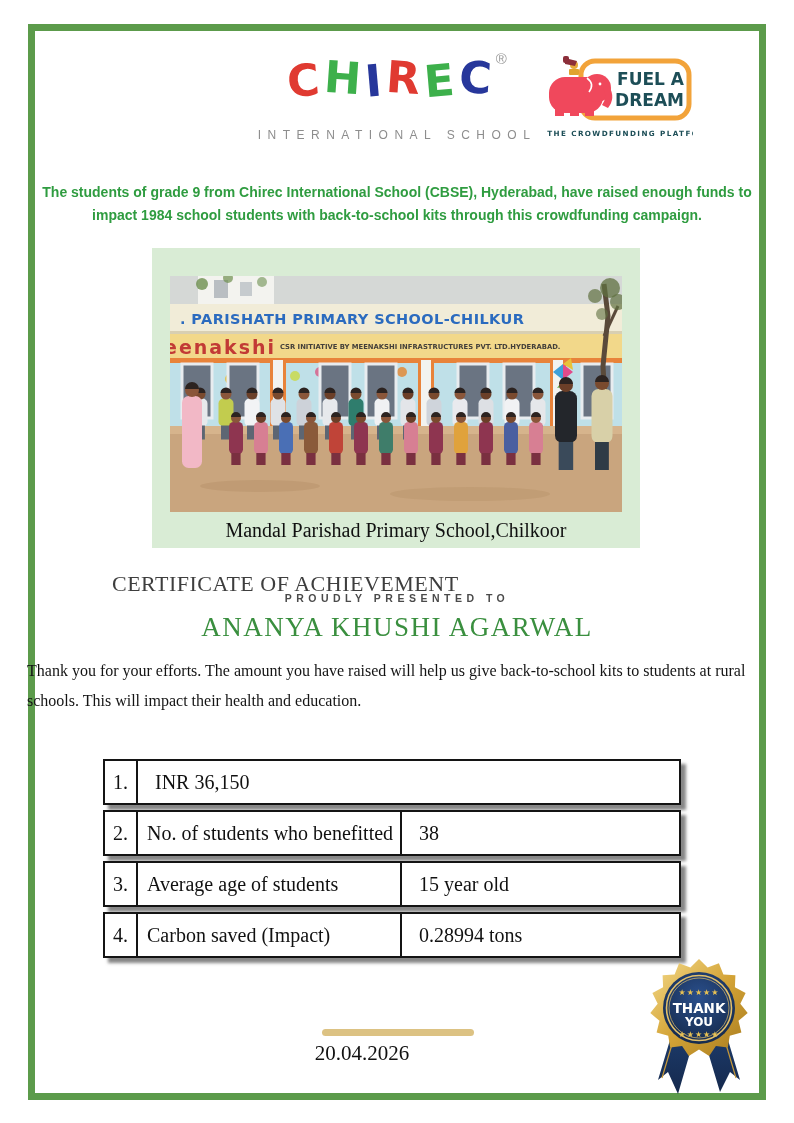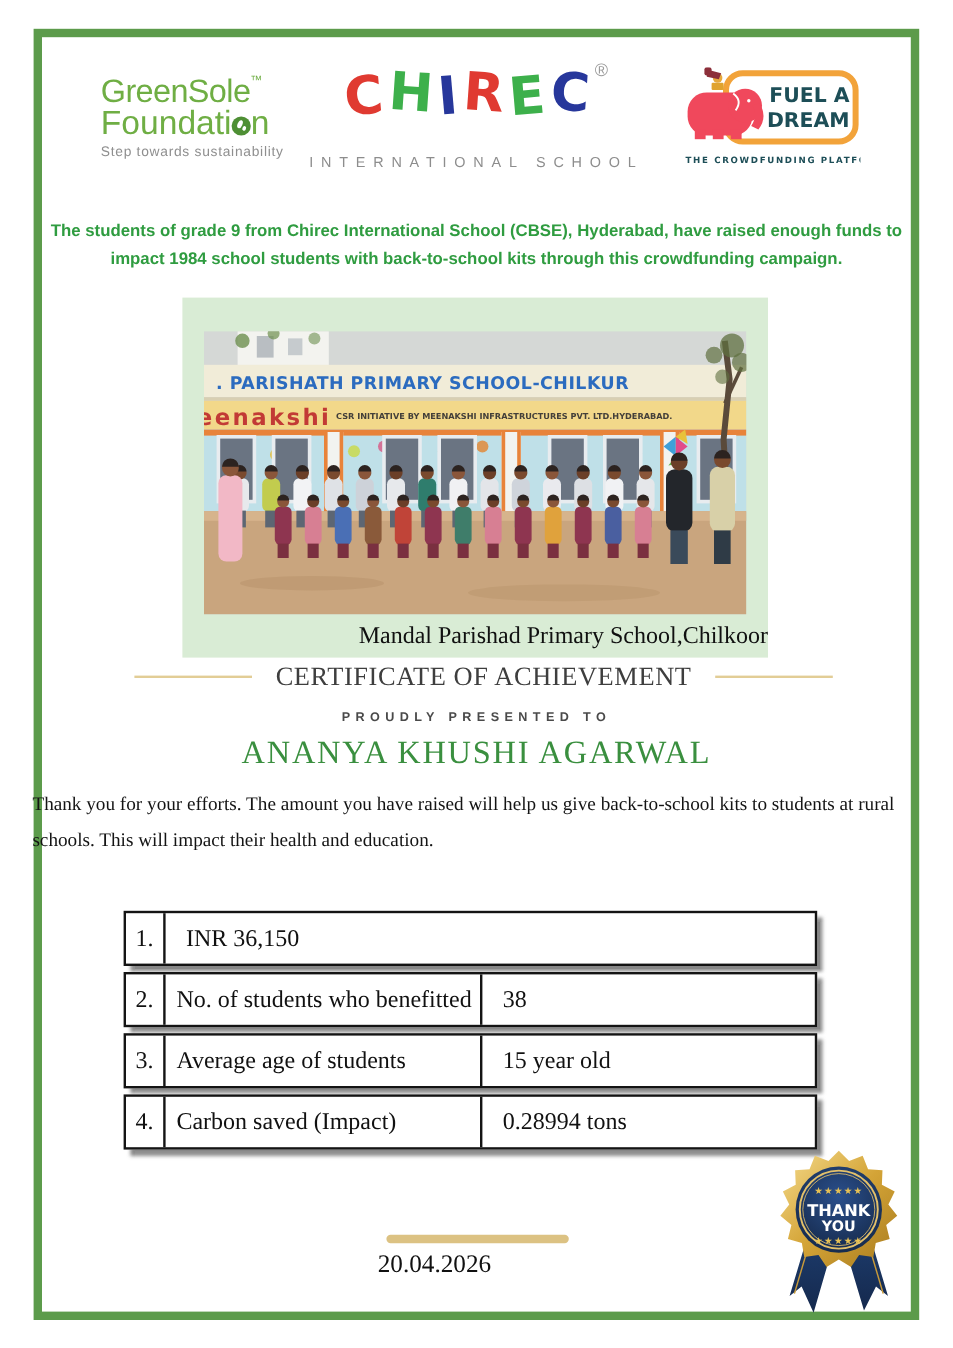--- a/index.html
+++ b/index.html
@@ -22,35 +22,35 @@
   .gs-tag{font-size:11.5px;color:#8f8f8f;margin-top:3px;letter-spacing:0.6px;}
 
   .ch{position:absolute;left:0;top:58px;width:794px;text-align:center;z-index:2;}
   .ch-letter{font-family:"DejaVu Sans",sans-serif;font-weight:800;font-size:44px;
              display:inline-block;line-height:1;}
   .ch-letter:nth-child(odd){transform:rotate(-5deg) translateY(1px);}
   .ch-letter:nth-child(even){transform:rotate(4deg) translateY(-2px);}
   .ch-reg{font-size:15px;color:#9a9a9a;vertical-align:top;position:relative;top:-8px;font-weight:400;}
   .ch-sub{font-size:12px;color:#8d8d8d;letter-spacing:6.5px;margin-top:26px;font-weight:500;}
 
-  .fd{position:absolute;left:567px;top:56px;width:150px;z-index:2;}
+  .fd{position:absolute;left:543px;top:56px;width:150px;z-index:2;}
 
   
   .intro{position:absolute;top:181px;left:37px;width:720px;text-align:center;font-weight:bold;
          font-size:14px;line-height:23px;color:#2f9c40;z-index:2;}
 
   
   .pframe{position:absolute;left:152px;top:248px;width:488px;height:300px;background:#d9ecd5;z-index:2;}
   .photo{position:absolute;left:18px;top:28px;width:452px;height:236px;}
-  .caption{position:absolute;left:0;bottom:6px;width:100%;text-align:right;
+  .caption{position:absolute;left:0;bottom:6px;width:100%;text-align:center;
            font-family:"Liberation Serif",serif;font-size:20px;color:#101010;}
 
   
-  .titlerow{position:absolute;top:551px;left:112px;width:582px;display:flex;align-items:center;gap:20px;
-            font-family:"Liberation Serif",serif;font-size:22px;color:#3e3e3e;letter-spacing:0.5px;z-index:2;}
+  .titlerow{position:absolute;top:551px;left:112px;width:582px;display:flex;gap:20px;
+            font-family:"Liberation Serif",serif;font-size:22px;color:#3e3e3e;letter-spacing:0.5px;z-index:2;flex-direction:column;}
   .goldline{flex:1;height:2px;background:#e2cd96;}
   .presented{position:absolute;top:592px;left:0;width:794px;text-align:center;font-size:10.5px;
              letter-spacing:4.5px;color:#4a4a4a;font-weight:600;z-index:2;}
   .name{position:absolute;top:612px;left:0;width:794px;text-align:center;
         font-family:"Liberation Serif",serif;font-size:27px;letter-spacing:1.5px;color:#3a8f3f;z-index:2;}
   .msg{position:absolute;top:656px;left:27px;width:740px;text-align:left;
        font-family:"Liberation Serif",serif;font-size:16px;line-height:30px;color:#141414;z-index:2;}
 
   
   .tablewrap{position:absolute;left:103px;top:759px;width:578px;z-index:2;}
@@ -68,25 +68,20 @@
   .datetext{position:absolute;top:1041px;left:0;width:724px;text-align:center;
             font-family:"Liberation Serif",serif;font-size:21px;color:#111;z-index:2;}
   .badge{position:absolute;left:638px;top:956px;width:122px;height:150px;z-index:6;}
 </style>
 </head>
 <body>
 
 <div class="page">
   <div class="frame"></div>
 
-  <div class="gs">
-    <div class="gs-l1"><span>GreenSole</span><span class="gs-tm">™</span></div>
-    <div class="gs-l2"><span>Foundati</span><span class="gs-dot"></span><span>n</span></div>
-    <div class="gs-tag">Step towards sustainability</div>
-  </div>
 
   <div class="ch">
     <span style="display:inline-block;white-space:nowrap;">
       <span id="chirec-letters">
   <span class="ch-letter" style="color: rgb(224, 58, 49);">C</span>
 
   <span class="ch-letter" style="color: rgb(61, 176, 75);">H</span>
 
   <span class="ch-letter" style="color: rgb(39, 55, 155);">I</span>
 

